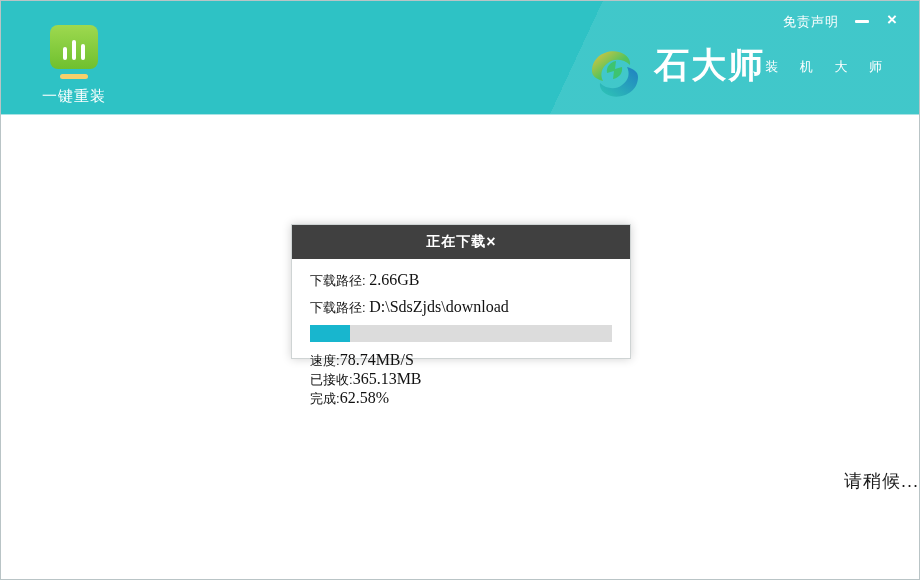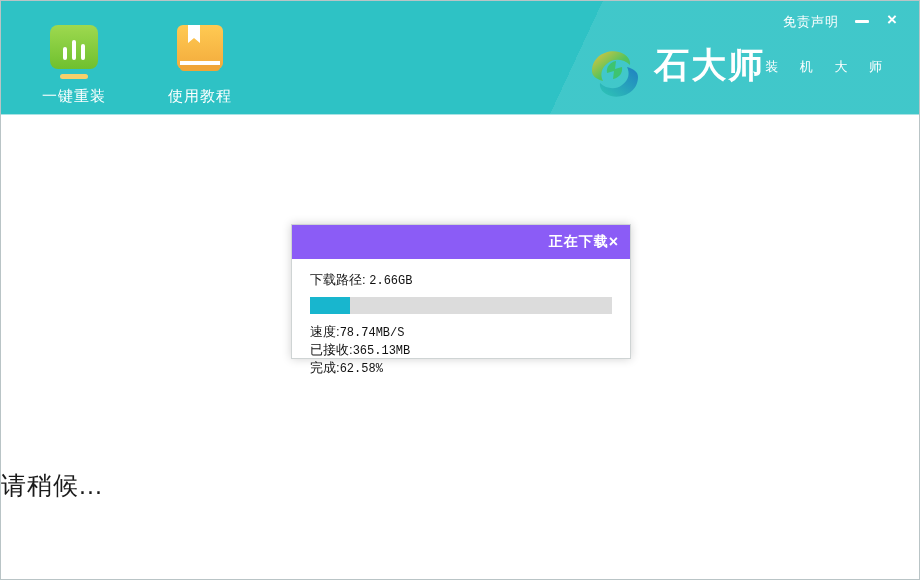--- a/index.html
+++ b/index.html
@@ -11,21 +11,21 @@
     background:#ffffff; border:1px solid #b9c4c6;
   }
 
   
   .header {
     position:absolute; left:0; top:0; width:100%; height:114px;
     background:#2ec2c5;
     background-image:linear-gradient(115deg, rgba(255,255,255,0) 62%, rgba(255,255,255,0.09) 62%);
     border-bottom:1px solid #a8e3e4;
   }
-  .tabs { position:absolute; left:20px; top:0; height:145px; display:flex; gap:20px; }
+  .tabs { position:absolute; left:20px; top:0; height:145px; display:flex; gap:12px; }
   .tab {
     position:relative; width:106px; height:114px; cursor:pointer;
     display:flex; flex-direction:column; align-items:center;
   }
   .tab.active {
     background:#4dcfd2;
     border-left:1px solid rgba(255,255,255,0.65);
     border-right:1px solid rgba(255,255,255,0.65);
   }
   .tab-iconbox { margin-top:24px; height:58px; display:flex; align-items:flex-start; justify-content:center; }
@@ -81,40 +81,40 @@
   .logo-text { display:flex; flex-direction:row; }
   .logo-title { color:#ffffff; font-size:35px; font-weight:bold; line-height:40px; letter-spacing:2px; }
   .logo-sub { color:#ffffff; font-size:13px; letter-spacing:9px; margin-top:13px; white-space:nowrap; }
 
   
   .dialog {
     position:absolute; left:290px; top:223px; width:340px; height:135px;
     background:#ffffff; border:1px solid #cfd4d4; box-shadow:0 0 9px rgba(0,0,0,0.18);
   }
   .dialog-titlebar {
-    height:34px; background:#8b5cf6; display:flex; align-items:center; justify-content:flex-end;
+    height:34px; background:#404040; display:flex; align-items:center; justify-content:center;
     padding:0 12px;
   }
   .dialog-title { color:#ffffff; font-size:14px; font-weight:bold; letter-spacing:1px; }
   .dialog-close { color:#ffffff; font-size:16px; font-weight:bold; cursor:pointer; line-height:16px; }
   .dialog-body { padding:12px 18px 0 18px; font-size:13px; color:#111111; }
   .d-row { margin-bottom:8px; white-space:nowrap; }
   .d-label { color:#111111; }
-  .d-value { font-family:Liberation Mono, monospace; font-size:12px; color:#111111; }
+  .d-value { font-family:Liberation Serif, serif; font-size:16px; color:#111111; }
   .progress-track { margin-top:3px; width:302px; height:17px; background:#dcdcdc; }
   .progress-fill { height:100%; background:#18b6ce; width:13.41%; }
   .stats-row { margin-top:9px; display:flex;flex-direction:column; }
   .stat { white-space:nowrap; }
   .stat-speed { width:133px; }
   .stat-recv  { width:97px;  }
 
   
   .status-text {
-    position:absolute; left:0; top:468px; width:100%; text-align:left;
-    font-size:25px; color:#1a1a1a; letter-spacing:1px;
+    position:absolute; left:0; top:468px; width:100%; text-align:right;
+    font-size:18px; color:#1a1a1a; letter-spacing:1px;
   }
 </style>
 </head>
 <body>
 
 <div class="window">
 
   <div class="header">
 
     <div class="tabs">
@@ -127,31 +127,20 @@
                 <div class="bar b2"></div>
                 <div class="bar b3"></div>
             </div>
             <div class="stand"></div>
           </div>
         </div>
         <div class="tab-label">一键重装</div>
       </div>
 
 
-      <div class="tab">
-        <div class="tab-iconbox">
-          <div class="icon-book">
-            <div class="cover"></div>
-            <div class="pages"></div>
-            <div class="spine"></div>
-            <div class="mark"></div>
-          </div>
-        </div>
-        <div class="tab-label">使用教程</div>
-      </div>
 
     </div>
 
     <div class="disclaimer">免责声明</div>
 
     <div class="btn-min">
       <div class="bar"></div>
     </div>
     <div class="btn-close">×</div>
 
@@ -185,20 +174,24 @@
   <div class="dialog">
     <div class="dialog-titlebar">
       <span class="dialog-title">正在下载</span>
       <span class="dialog-close">×</span>
     </div>
     <div class="dialog-body">
       <div class="d-row">
         <span class="d-label">下载路径:</span>
         <span class="d-value">2.66GB</span>
       </div>
+      <div class="d-row">
+        <span class="d-label">下载路径:</span>
+        <span class="d-value">D:\SdsZjds\download</span>
+      </div>
       <div class="progress-track">
         <div class="progress-fill" style="width: 13.41%;"></div>
       </div>
       <div class="stats-row">
         <span class="stat stat-speed"><span class="d-label">速度:</span><span class="d-value">78.74MB/S</span></span>
         <span class="stat stat-recv"><span class="d-label">已接收:</span><span class="d-value">365.13MB</span></span>
         <span class="stat"><span class="d-label">完成:</span><span class="d-value">62.58%</span></span>
       </div>
     </div>
   </div>

